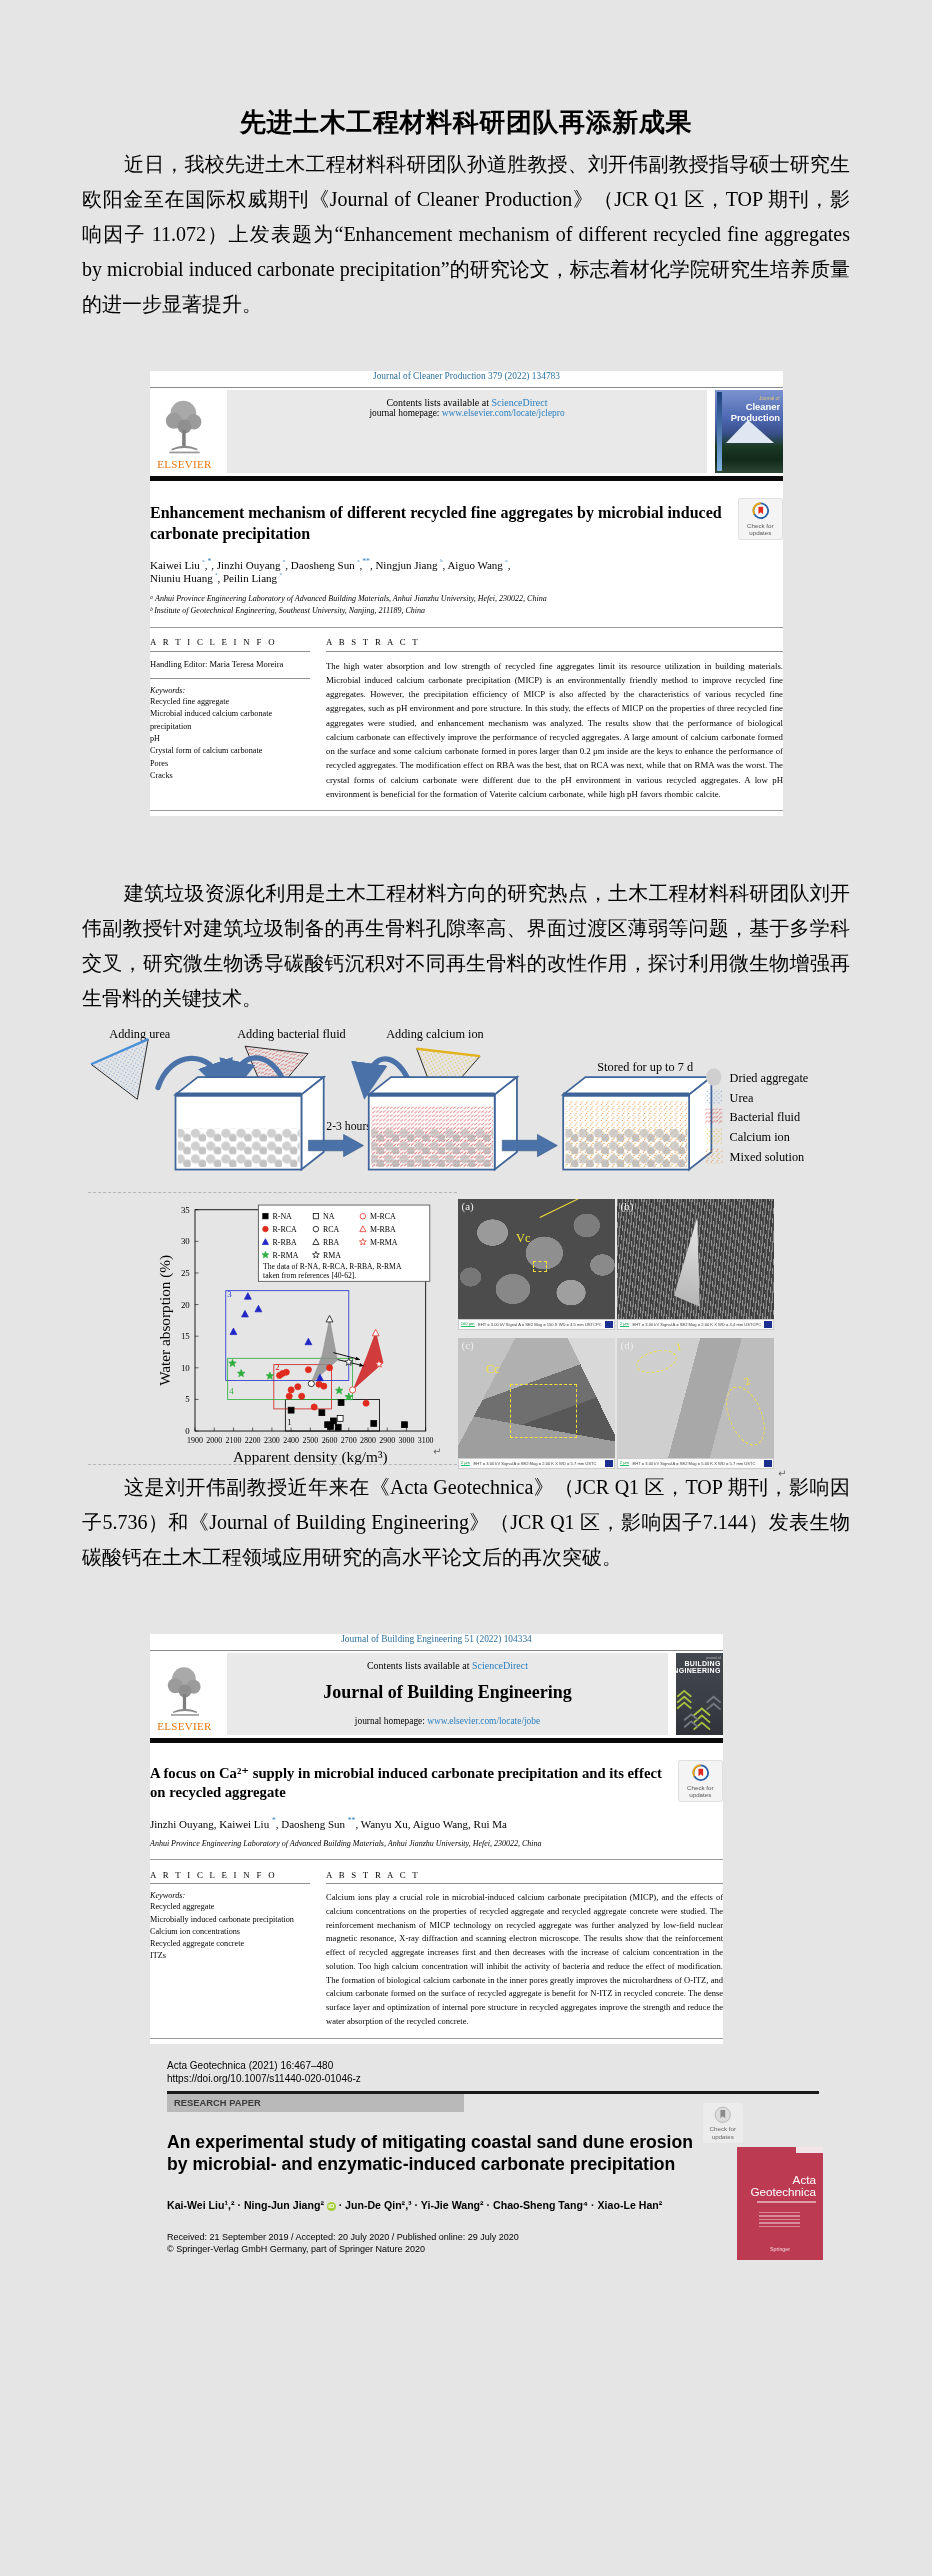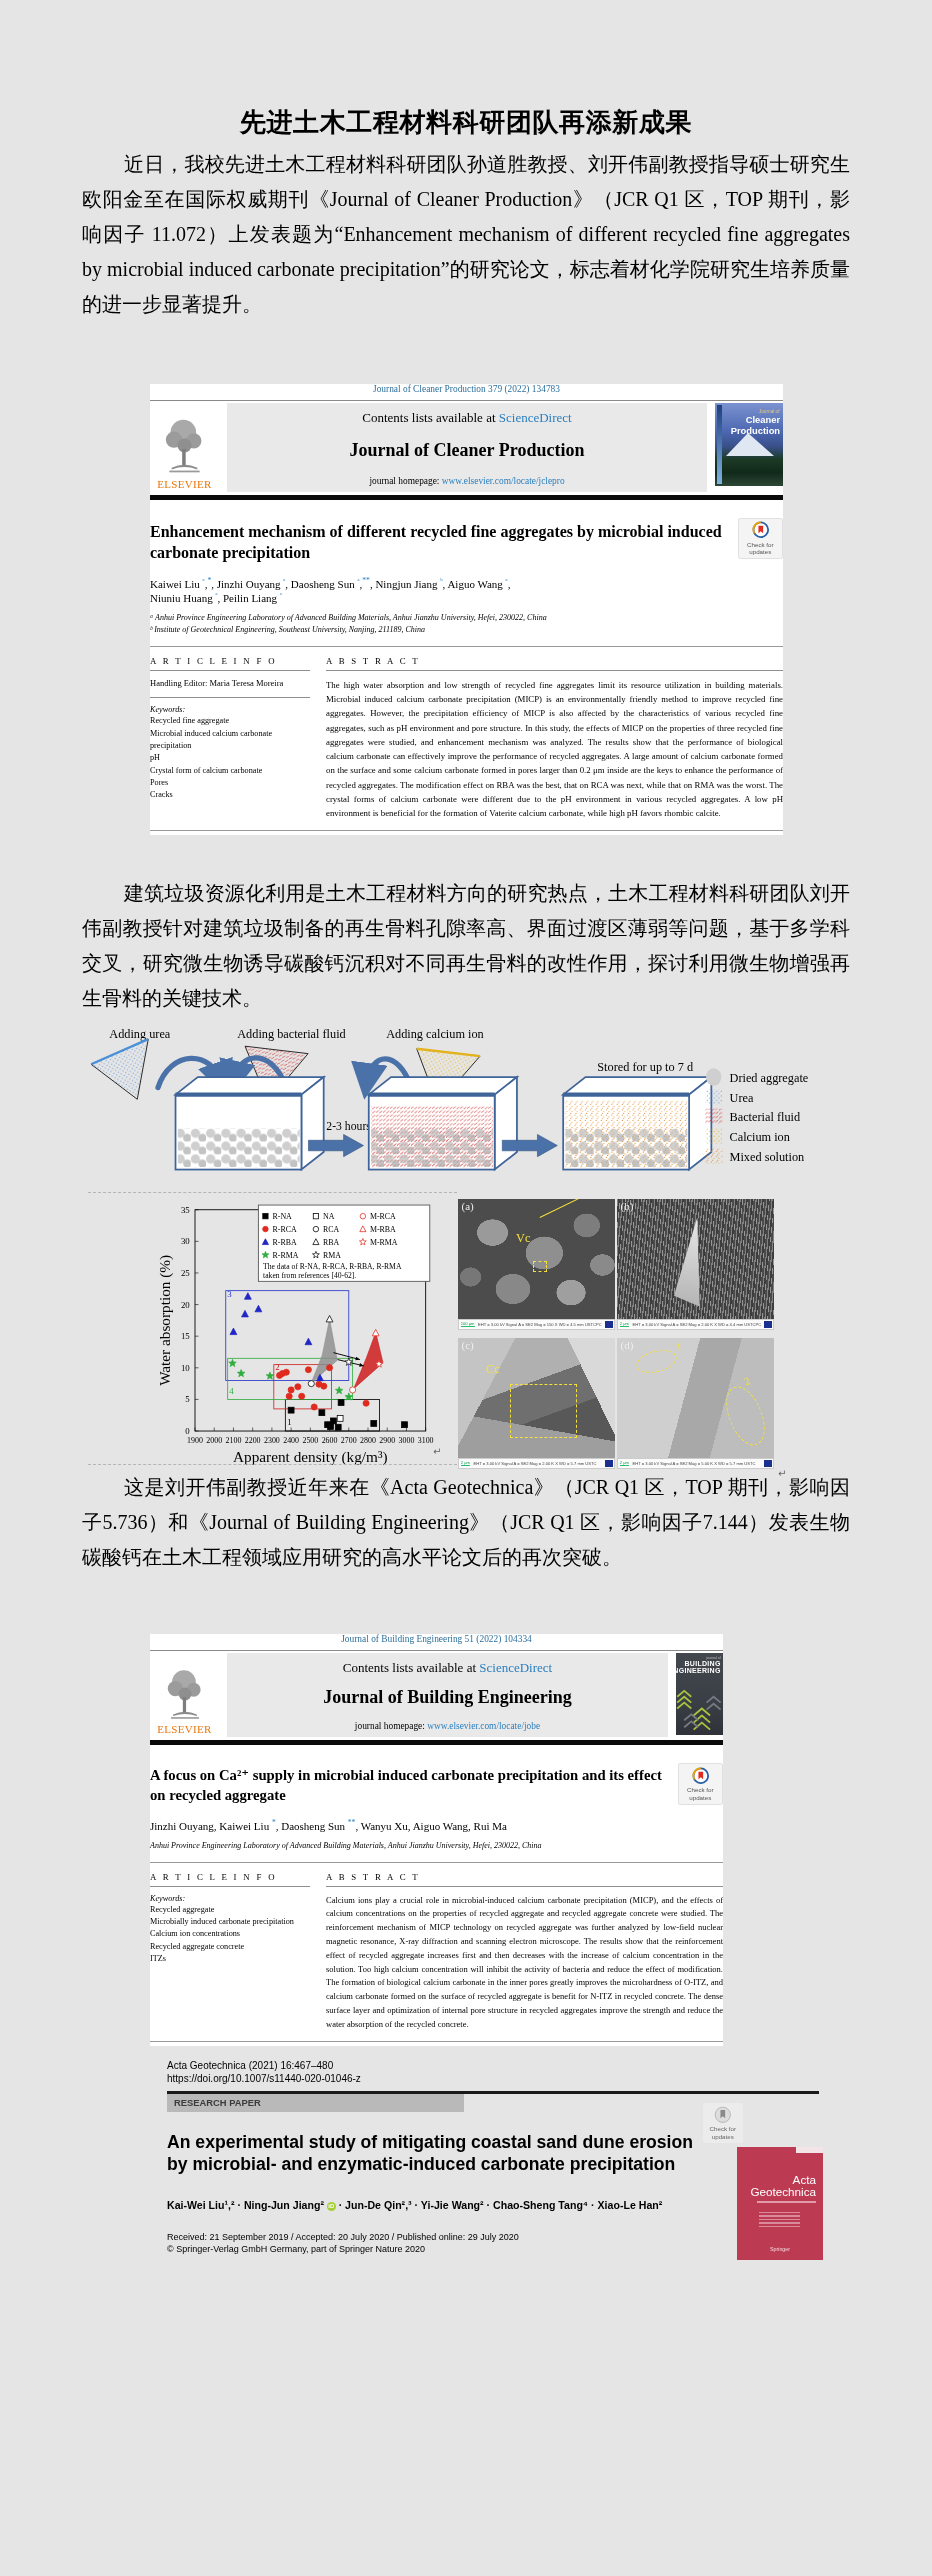--- a/index.html
+++ b/index.html
@@ -7,30 +7,30 @@
         font-family:"Liberation Serif","DejaVu Serif",serif;color:#000;}
   
   .doc-title{position:absolute;top:88px;left:0;width:100%;text-align:center;
              font-size:26px;font-weight:bold;letter-spacing:0.6px;}
   .cpara{position:absolute;left:82px;width:768px;font-size:20px;line-height:35px;
          text-align:justify;text-indent:2.1em;margin:0;}
   #p1{top:147px;} #p2{top:876px;} #p3{top:1470px;} #p4{top:2327px;}
 
   
   .paper{position:absolute;background:#fff;font-family:"Liberation Serif","DejaVu Serif",serif;}
-  #paper1{left:150px;top:384px;width:633px;}
+  #paper1{left:150px;top:371px;width:633px;}
   #paper2{left:150px;top:1634px;width:573px;}
   .rh{ text-align:center;color:#2d6f9d;font-size:9.4px;margin:0 0 5.9px 0;}
   .toprule{border:0;border-top:1.2px solid #8a8a8a;margin:0;}
   .phead{display:flex;align-items:stretch;margin-top:1.8px;}
   .elogo{width:69px;display:flex;flex-direction:column;align-items:center;justify-content:flex-end;padding:2.3px 0;}
   .elogo svg{display:block;}
   .elsword{color:#e8760c;font-size:11px;letter-spacing:0.3px;margin-top:1.2px;font-family:"Liberation Serif",serif;}
   .pbox{flex:1;background:#e9e9e9;margin:0 8.2px;text-align:center;padding:7px 3.5px 5.9px 3.5px;}
-  .contents{font-size:13px;}
+  .contents{font-size:10px;}
   .jtitle{font-size:18px;margin:14px 0 15.3px 0;font-weight:600;}
   #paper2 .jtitle{margin:11.7px 0 13px 0;}
   .homepage{font-size:9.4px;}
   .linkblue{color:#2a7fbf;}
   .pcover{position:relative;flex:0 0 auto;overflow:hidden;}
   #paper1 .pcover{width:68px;height:83px;}
   #paper2 .pcover{width:47px;height:82px;}
   .blackbar{height:5.3px;background:#0a0a0a;margin-top:2.9px;}
   .trow{position:relative;margin-top:21px;padding-right:56px;}
   .ptitle{font-size:16px;font-weight:600;line-height:1.32;margin:0;}
@@ -166,21 +166,20 @@
           <path d="M20 90 Q42 80 64 90 L64 93 Q42 85 20 93 Z" fill="#8a8a8a"></path>
           <rect x="16" y="95" width="52" height="3" fill="#9a9a9a"></rect>
         </svg>
         <div class="elsword">ELSEVIER</div>
       </div>
       <div class="pbox">
         <div class="contents">
           <span>Contents lists available at</span>
           <span class="linkblue">ScienceDirect</span>
         </div>
-        <div class="jtitle">Journal of Cleaner Production</div>
         <div class="homepage">
           <span>journal homepage:</span>
           <span class="linkblue">www.elsevier.com/locate/jclepro</span>
         </div>
       </div>
       <div class="pcover">
         <div class="cover1">
           <div class="stripe"></div>
           <div class="mt"></div>
           <div class="jof">Journal of</div>

